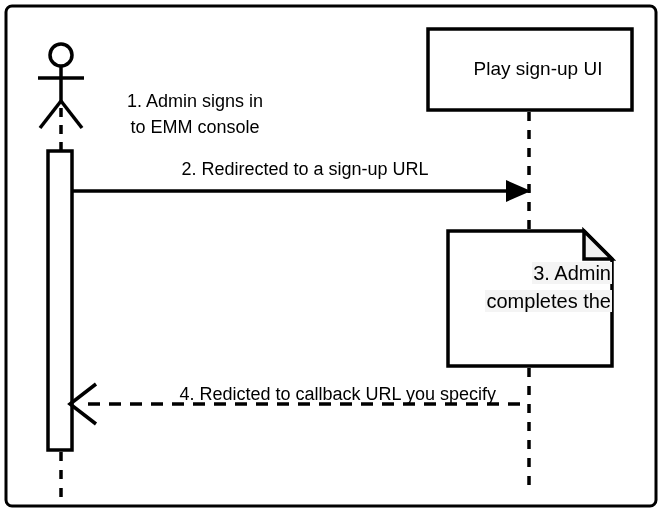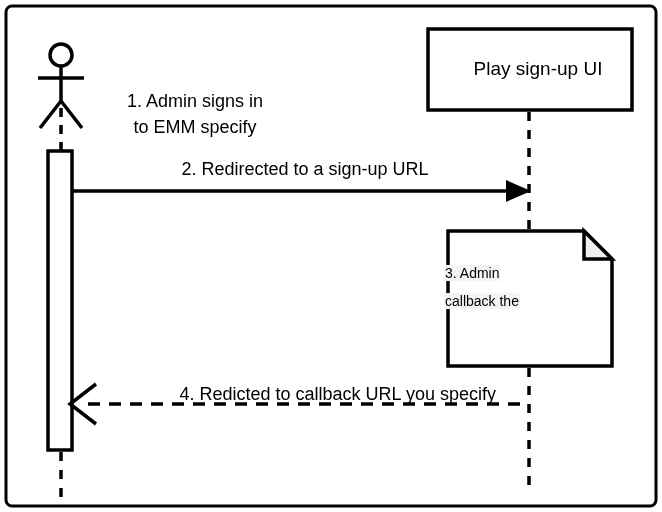--- a/index.html
+++ b/index.html
@@ -27,24 +27,24 @@
     font-family: "Liberation Sans", sans-serif;
     font-size: 18px;
     line-height: 26px;
     color: #000000;
     white-space: nowrap;
     text-align: center;
   }
   .lbl-note {
     position: absolute;
     font-family: "Liberation Sans", sans-serif;
-    font-size: 14px;
+    font-size: 20px;
     line-height: 28px;
     color: #000000;
-    text-align: left;
+    text-align: right;
     white-space: nowrap;
   }
   .lbl-note span {
     background: #f4f4f4;
     padding: 0 1px;
   }
   .lbl-box {
     position: absolute;
     font-family: "Liberation Sans", sans-serif;
     font-size: 19px;
@@ -87,27 +87,27 @@
 
     <line x1="88" y1="404" x2="529" y2="404" stroke="#000000" stroke-width="3.5" stroke-dasharray="12,9"></line>
     <polyline points="96,384 70,404 96,424" fill="none" stroke="#000000" stroke-width="3.5"></polyline>
 
     <path d="M 448 231 L 584 231 L 612 259 L 612 366 L 448 366 Z" fill="#ffffff" stroke="#000000" stroke-width="3.5" stroke-linejoin="miter"></path>
     <path d="M 584 231 L 584 259 L 612 259 Z" fill="#efefef" stroke="#000000" stroke-width="3.5" stroke-linejoin="miter"></path>
   </svg>
 
   <div class="lbl" style="left:95px; top:48px; width:200px;margin-top:40px;">
     <div>1. Admin signs in</div>
-    <div>to EMM specify</div>
+    <div>to EMM console</div>
   </div>
 
   <div class="lbl-box" style="left:428px; top:58px; width:220px;">Play sign-up UI</div>
 
   <div class="lbl" style="left:140px; top:156px; width:330px;">2. Redirected to a sign-up URL</div>
 
   <div class="lbl-note" style="left:444px; top:259px; width:168px;">
     <div><span>3. Admin</span></div>
-    <div><span>callback the</span></div>
+    <div><span>completes the</span></div>
   </div>
 
   <div class="lbl" style="left:96px; top:381px; width:400px; text-align:right;">4. Redicted to callback URL you specify</div>
 
 </div>
 
 </body></html>

